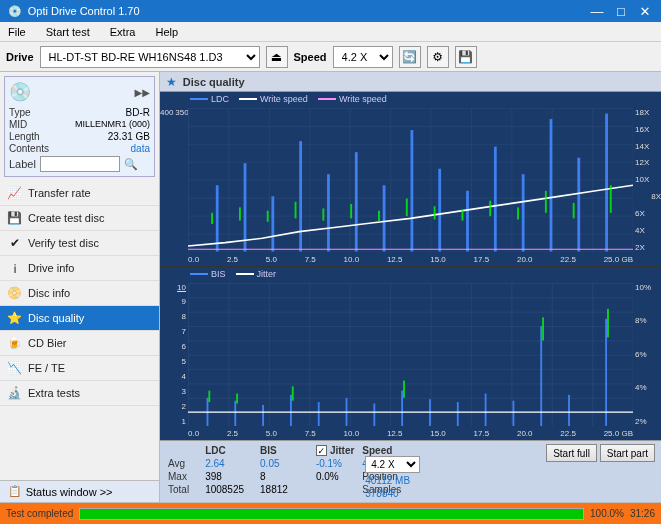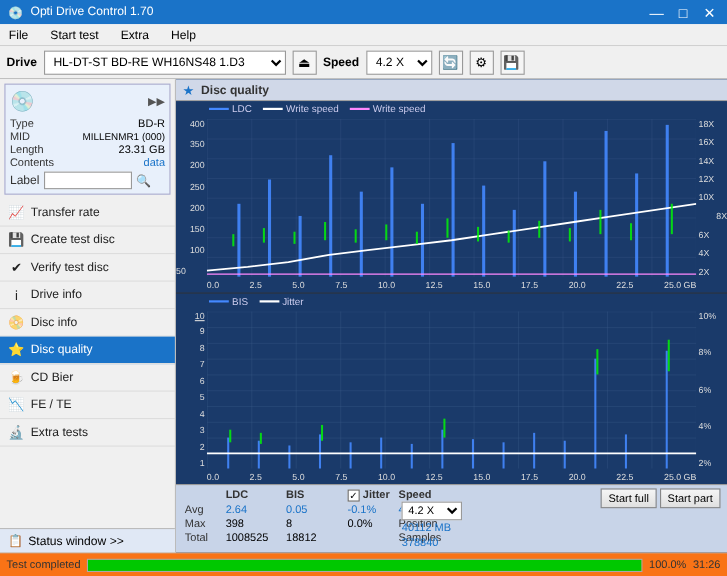--- a/index.html
+++ b/index.html
@@ -201,21 +201,21 @@
           <div style="display:flex;align-items:center;gap:3px;">
             <div style="width:18px;height:2px;background:#ffffff;"></div>
             <span style="font-size:9px;color:#cce;">Write speed</span>
           </div>
           <div style="display:flex;align-items:center;gap:3px;">
             <div style="width:18px;height:2px;background:#ff88ff;"></div>
             <span style="font-size:9px;color:#cce;">Write speed</span>
           </div>
         </div>
 
-        <div style="position:absolute;left:0;top:16px;bottom:14px;width:28px;display:flex;flex-direction:column;justify-content:space-between;">
+        <div style="position:absolute;left:0;top:16px;bottom:14px;width:28px;display:flex;flex-direction:row;justify-content:space-between;">
           <span style="font-size:8px;color:#ddd;text-align:right;padding-right:2px;">400</span>
           <span style="font-size:8px;color:#ddd;text-align:right;padding-right:2px;">350</span>
           <span style="font-size:8px;color:#ddd;text-align:right;padding-right:2px;">200</span>
           <span style="font-size:8px;color:#ddd;text-align:right;padding-right:2px;">250</span>
           <span style="font-size:8px;color:#ddd;text-align:right;padding-right:2px;">200</span>
           <span style="font-size:8px;color:#ddd;text-align:right;padding-right:2px;">150</span>
           <span style="font-size:8px;color:#ddd;text-align:right;padding-right:2px;">100</span>
           <span style="font-size:8px;color:#ddd;text-align:left;padding-right:2px;">50</span>
         </div>
 

